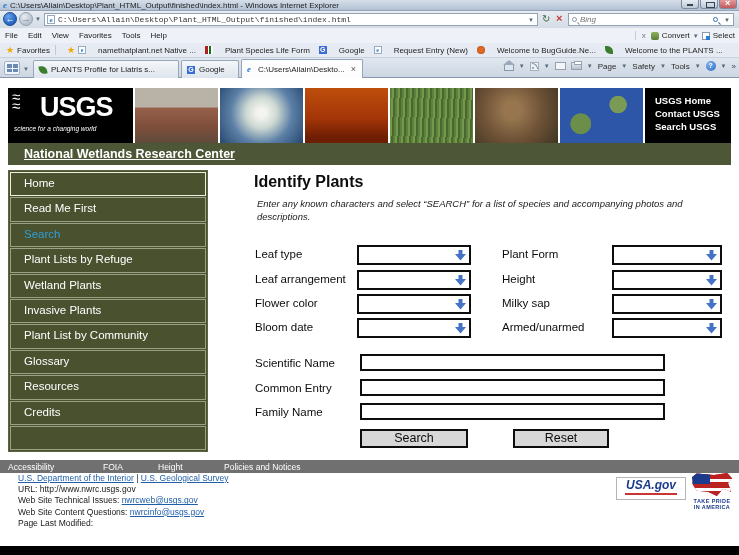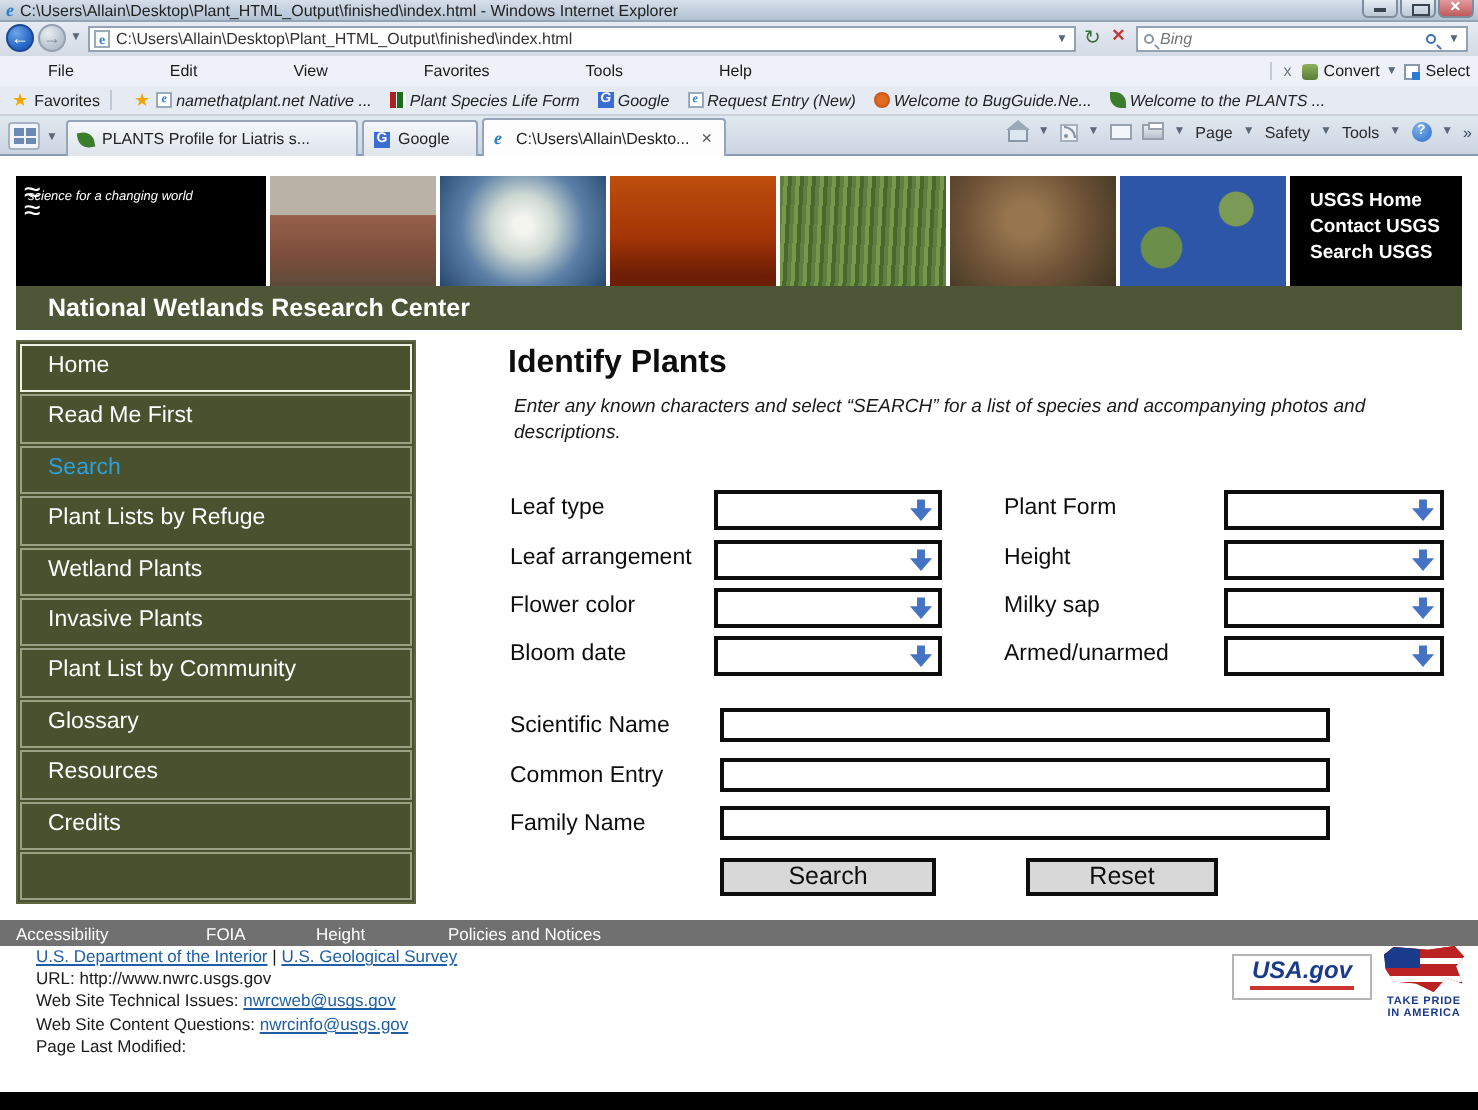--- a/index.html
+++ b/index.html
@@ -24,48 +24,48 @@
     background:linear-gradient(#e7ecf3,#d3dbe5); }
   .navbtn { position:absolute; width:14px; height:14px; border-radius:50%; top:1px; }
   .back { left:3px; background:radial-gradient(circle at 35% 30%,#6ea4e8,#2a6bc9 60%,#1c4f9e); border:1px solid #1b4a92; color:#fff; }
   .fwd  { left:19px; background:radial-gradient(circle at 35% 30%,#e8edf2,#bcc6d2 60%,#a5b2c0); border:1px solid #93a1b1; color:#7c8a99; }
   .navbtn span { display:block; text-align:center; font-size:9px; line-height:12px; font-weight:bold;}
   .nav-dd { position:absolute; left:35px; top:5px; font-size:6px; color:#5a6878; }
   .addrbox { position:absolute; left:44px; top:2px; width:494px; height:13px; background:#fff;
     border:1px solid #93a2b5; display:flex; align-items:center; }
   .addr-pageicon { width:8px; height:9px; background:#fff; border:1px solid #9ab; margin:0 3px 0 2px;
     font-size:7px; line-height:8px; color:#2b7cd3; font-weight:bold; text-align:center; font-family:"Liberation Serif",serif;}
-  .addrbox input { flex:1; border:none; outline:none; font-size:8px; color:#333; font-family:Liberation Sans, sans-serif; background:transparent; }
+  .addrbox input { flex:1; border:none; outline:none; font-size:8px; color:#333; font-family:Liberation Mono, monospace; background:transparent; }
   .addr-dd { font-size:6px; color:#5a6878; padding:0 3px; }
   .refresh { position:absolute; left:542px; top:2px; font-size:10px; color:#3d6e3d; }
   .stop { position:absolute; left:556px; top:1px; font-size:11px; color:#c33b36; font-weight:bold; }
   .searchbox { position:absolute; left:568px; top:2px; width:166px; height:13px; background:#fff;
     border:1px solid #93a2b5; display:flex; align-items:center; }
   .lens { width:5px; height:5px; border:1px solid #8a97a8; border-radius:50%; position:relative; margin:0 3px; flex:none;}
   .lens::after { content:""; position:absolute; width:3px; height:1px; background:#8a97a8; transform:rotate(45deg); left:4px; top:5px;}
   .lens.blue { border-color:#3a6fb5; } .lens.blue::after { background:#3a6fb5; }
   .searchbox input { flex:1; border:none; outline:none; font-size:8px; font-style:italic; color:#777; background:transparent; font-family:inherit;}
   .search-dd { font-size:6px; color:#5a6878; padding:0 3px; }
 
   .menurow { position:absolute; left:0; top:28px; width:739px; height:15px; background:#eef2f8;
     display:flex; align-items:center; font-size:8px; color:#1a1a1a; }
-  .menu-item { padding:0 24px; }
+  .menu-item { padding:0 5px; }
   .menu-right { margin-left:auto; display:flex; align-items:center; border-left:1px solid #c3ccd6; padding:0 4px; gap:3px;}
   .tb-close { color:#6a7684; font-size:8px; padding:0 2px;}
   .mini-ic { width:8px; height:8px; display:inline-block; }
   .convert-ic { background:linear-gradient(#8fb05a,#5a7d3a); border-radius:2px; }
   .select-ic { background:#fff; border:1px solid #8a97a8; position:relative;}
   .select-ic::after{content:""; position:absolute; right:-1px; bottom:-1px; width:4px; height:4px; background:#2b7cd3;}
   .dd-sm { font-size:6px; color:#5a6878; }
 
   .favrow { position:absolute; left:0; top:43px; width:739px; height:15px; background:#e6ebf3;
     display:flex; align-items:center; font-size:8px; color:#222; border-bottom:1px solid #c8d1dc;}
   .star { color:#f0a800; font-size:9px; margin:0 3px 0 6px; }
   .fav-sep { width:1px; height:10px; background:#c0c9d4; margin:0 5px; }
-  .fav-item { display:flex; align-items:center; gap:2px; margin-right:9px; white-space:nowrap;font-style:italic; }
+  .fav-item { display:flex; align-items:center; gap:12px; margin-right:9px; white-space:nowrap; }
   .fav-ic { width:8px; height:8px; flex:none; }
   .ic-page { background:#fff; border:1px solid #9ab; color:#2b7cd3; font-size:6px; line-height:7px; text-align:center; font-family:"Liberation Serif",serif; font-weight:bold;}
   .ic-cols { background:linear-gradient(90deg,#b02020 35%,#fff 35%,#fff 45%,#1a6b1a 45%, #1a6b1a 80%, #fff 80%);}
   .ic-google { background:#3a6cd4; color:#fff; font-size:7px; line-height:8px; font-weight:bold; text-align:center;}
   .ic-bug { background:radial-gradient(circle,#e06a20 40%,#a33b10); border-radius:50%;}
   .ic-plant { background:#3a7d2c; border-radius:0 70% 0 70%; }
   .ic-leaf { background:#3a7d2c; border-radius:0 70% 0 70%; transform:rotate(-10deg);}
 
   .tabrow { position:absolute; left:0; top:58px; width:739px; height:20px;
     background:linear-gradient(#e0e7ef,#ccd6e2); border-bottom:1px solid #8a99ad; }
@@ -105,21 +105,21 @@
   .ph-building { background:linear-gradient(#b9b2a6 35%,#96604a 36%,#7e4f3c 70%,#5f4a3a); }
   .ph-hurricane { background:radial-gradient(circle at 50% 45%,#f5f5f0 8%,#cdd8d2 30%,#5b7fa6 60%,#27486e); }
   .ph-birds { background:linear-gradient(#f0b44a,#d07a2c 55%,#8a4518 90%),#c96f2a; background-blend-mode:multiply;}
   .ph-cattail { background:repeating-linear-gradient(93deg,#5d8040 0 2px,#75994b 2px 4px,#49682c 4px 6px); }
   .ph-nutria { background:radial-gradient(circle at 45% 40%,#97764f 15%,#6d5136 55%,#3e3522); }
   .ph-aerial { background:radial-gradient(circle at 25% 65%,#6b8f4a 0 14%,transparent 15%),radial-gradient(circle at 70% 30%,#7a9a55 0 12%,transparent 13%),#2d55a8; }
   .hdr-links { width:88px; flex:none; background:#000; color:#fff; font-size:9.5px; font-weight:bold;
     padding:6px 0 0 10px; line-height:13px; border-left:2px solid #fff;}
   .hdr-links div { cursor:pointer; }
   .banner { position:absolute; left:8px; top:65px; width:723px; height:22px; background:#4d5636;
-    color:#fff; font-weight:bold; font-size:12.5px; line-height:22px; padding-left:16px; }
+    color:#fff; font-weight:bold; font-size:12.5px; line-height:22px; padding-left:16px;text-decoration:underline; }
 
   .sidebar { position:absolute; left:8px; top:92px; width:200px; height:282px; background:#49512f;
     border:1px solid #5c6540; display:flex; flex-direction:column; padding:1px; }
   .side-item { flex:0 0 24.4px; border:1px solid #99a083; margin-top:1px; color:#fff;
     font-size:11.5px; padding:4px 0 0 13px; cursor:pointer; }
   .side-item:first-child { margin-top:0; border-color:#eef0e2; }
   .side-item.active span { color:#2d9fd9; }
   .side-fill { flex:1; border:1px solid #99a083; margin-top:1px; }
 
   .pg-title { position:absolute; left:254px; top:95px; font-size:16px; font-weight:bold; color:#0d0d0d; }
@@ -279,20 +279,21 @@
         <span class="dd-sm">▼</span>
       <span class="chev">»</span>
     </div>
   </div>
 
   <div class="page">
 
     <div class="hdr">
       <div class="logo">
         <span class="usgs-wave">≈<br>≈</span>
+        <div class="usgs-txt">USGS</div>
         <div class="usgs-tag">science for a changing world</div>
       </div>
       <div class="photo ph-building"></div>
       <div class="photo ph-hurricane"></div>
       <div class="photo ph-birds"></div>
       <div class="photo ph-cattail"></div>
       <div class="photo ph-nutria"></div>
       <div class="photo ph-aerial"></div>
       <div class="hdr-links">
         <div>USGS Home</div>

